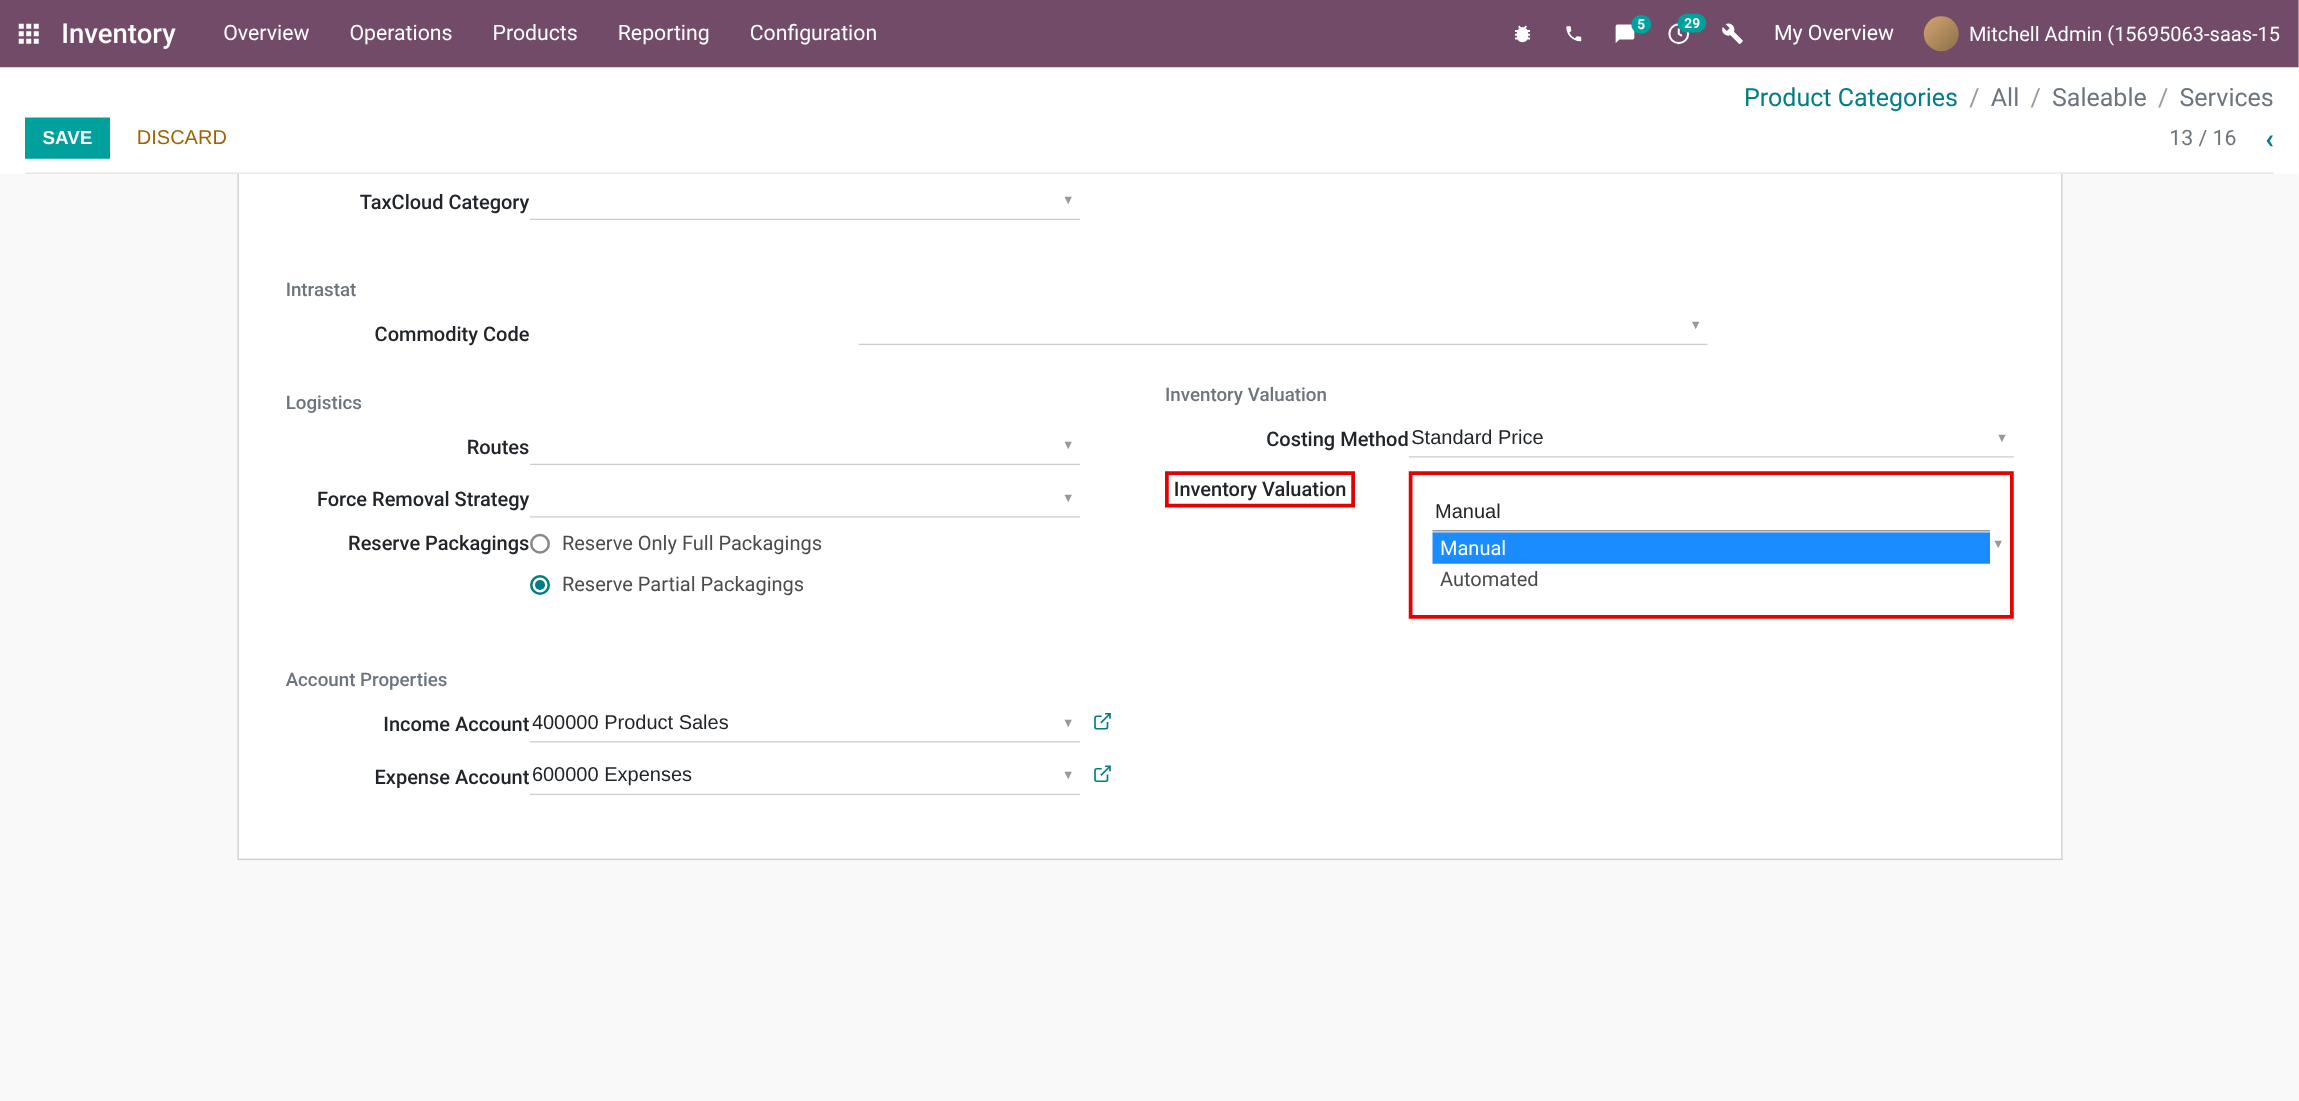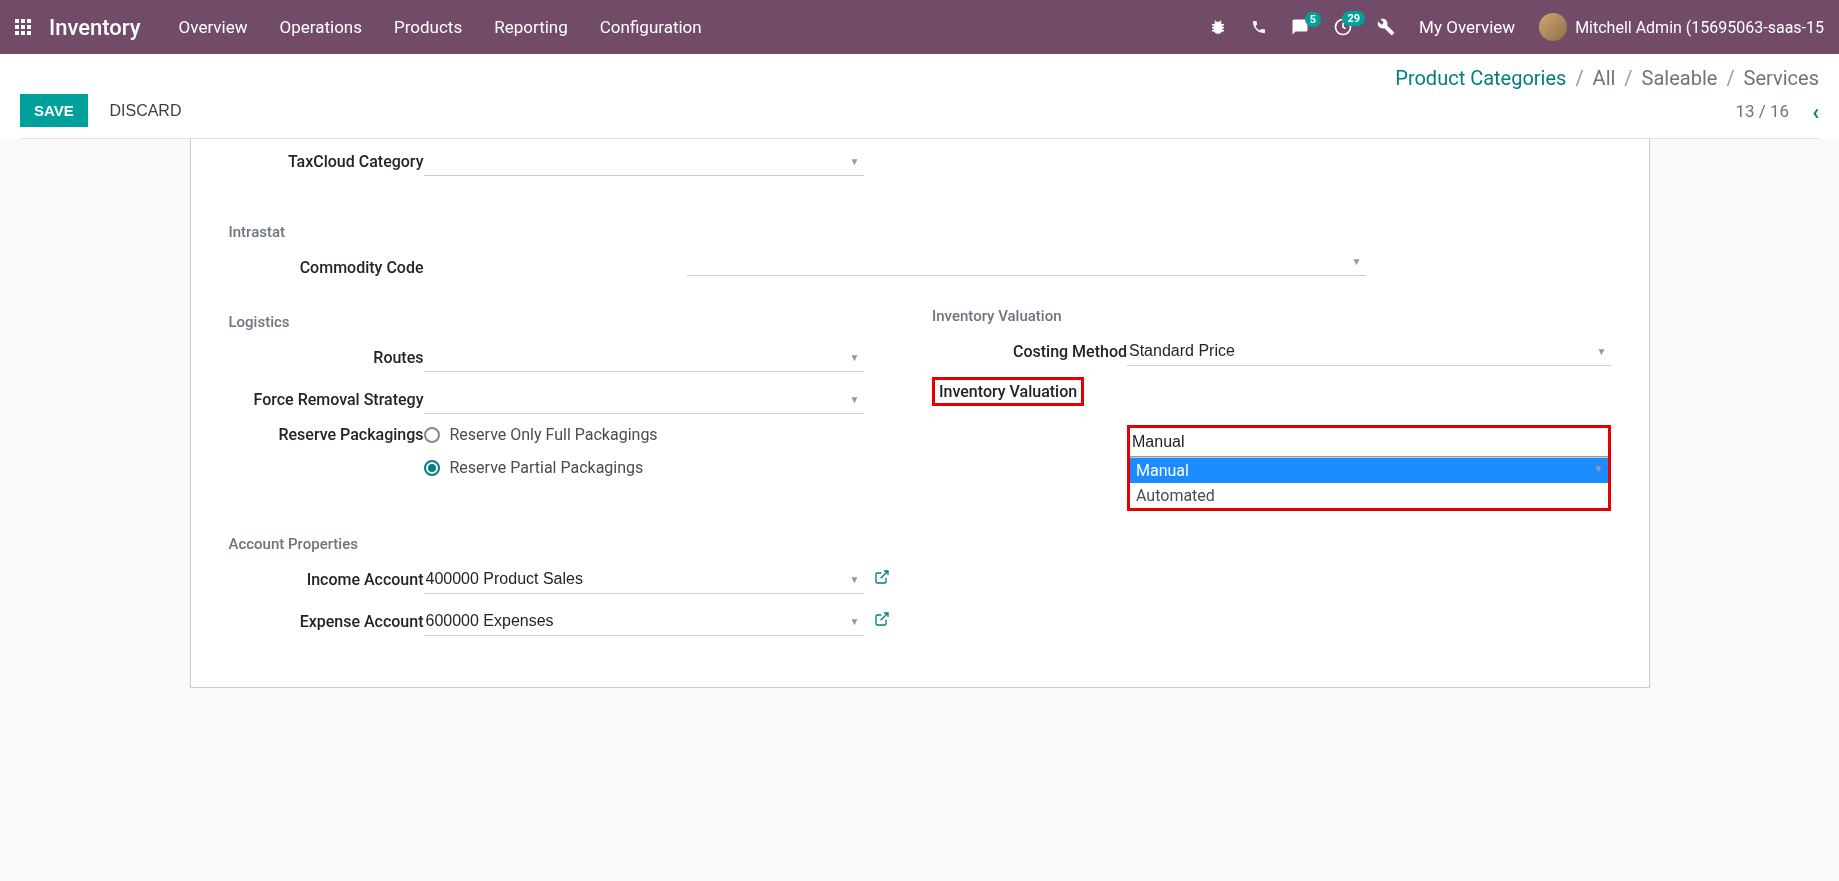--- a/index.html
+++ b/index.html
@@ -20,21 +20,21 @@
   .company-label { font-size: 17px; }
   
   
   .control-bar { background: #fff; padding: 12px 20px 0 20px; }
   .breadcrumbs { font-size: 20px; margin-bottom: 4px; text-align: right; }
   .breadcrumbs a { color: #017e84; text-decoration: none; cursor: pointer; }
   .breadcrumbs .sep { color: #999; margin: 0 4px; }
   .breadcrumbs .current { color: #6c757d; }
   .control-actions { display: flex; align-items: center; justify-content: space-between; padding-bottom: 10px; border-bottom: 1px solid #dee2e6; }
   .btn-save { background: #00A09D; color: #fff; border: none; padding: 8px 14px; font-size: 15px; font-weight: 600; cursor: pointer; margin-right: 8px; }
-  .btn-discard { background: transparent; border: none; color: #404040; font-size: 16px; font-weight: 500; cursor: pointer; padding: 8px 10px; }
+  .btn-discard { background: transparent; border: none; color: #a16207; font-size: 16px; font-weight: 500; cursor: pointer; padding: 8px 10px; }
   .pager { display: flex; align-items: center; gap: 23px; color: #6c757d; font-size: 17px; }
   .chevron { color: #017e84; cursor: pointer; font-size: 22px; font-weight: bold; }
   
   
   .form-container { padding: 0 12px 40px 12px; }
   .sheet { background: #fff; margin: 0 auto; max-width: 1460px; border: 1px solid #ccc; border-top: none; padding: 24px 38px 40px 38px; }
   .form-row { display: flex; gap: 25px; }
   .form-col { flex: 1; }
   .section-title { color: #6c757d; font-size: 15px; font-weight: 500; margin: 30px 0 10px 0; }
   .field-row { display: flex; align-items: center; margin-bottom: 10px; min-height: 32px; }
@@ -234,21 +234,21 @@
           <div class="field-label">Costing Method</div>
           <div class="field-value">
             <input class="input-underline" value="Standard Price" style="">
             <span class="dropdown-caret">▼</span>
           </div>
         </div>
         <div class="field-row" style="align-items:flex-start;">
           <div style="width:195px;">
             <span class="highlight-red field-label" style="width:auto;">Inventory Valuation</span>
           </div>
-          <div class="field-value highlight-box" style="padding:0;margin-top:48px;">
+          <div class="field-value highlight-box" style="padding:16px;">
             <input class="input-underline" style="border-bottom: 1px solid rgb(153, 153, 153);" value="Manual">
             <span class="dropdown-caret">▼</span>
             <div class="dropdown-open" style="position:static; border:none; border-top:1px solid #ccc;">
               <div class="opt selected">Manual</div>
               <div class="opt">Automated</div>
             </div>
           </div>
         </div>
       </div>
     </div>

